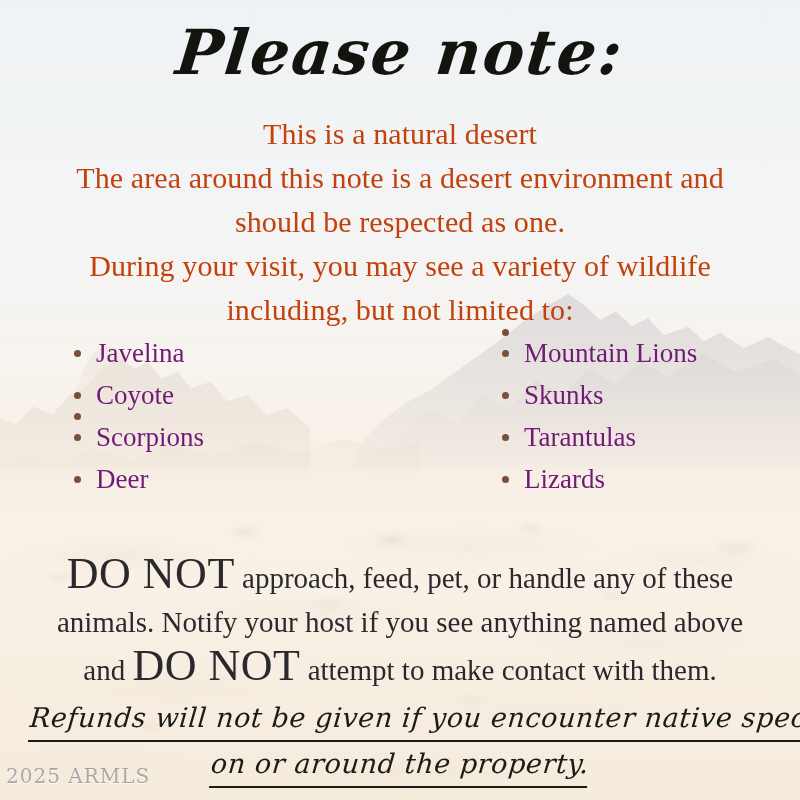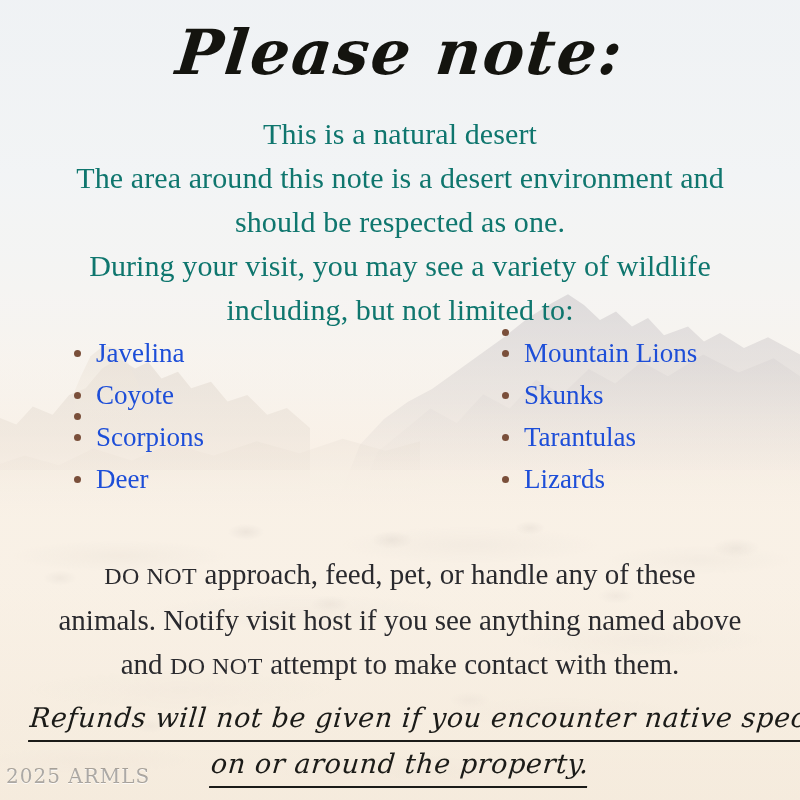--- a/index.html
+++ b/index.html
@@ -185,21 +185,21 @@
     color: #14140f;
     transform: skewX(-6deg);
   }
 
   .intro {
     position: absolute;
     top: 112px;
     left: 34px;
     right: 34px;
     text-align: center;
-    color: #0f766e;
+    color: #c2410c;
     font-family: "Liberation Serif", serif;
     font-size: 30px;
     line-height: 44px;
     letter-spacing: .1px;
   }
   .intro .line { display: block; white-space: nowrap; }
 
   .lists {
     position: absolute;
     top: 332px;
@@ -214,21 +214,21 @@
   .list-col.left  { padding-left: 72px; }
   .list-col.right { padding-left: 500px; margin-left: -400px; }
 
   ul.wildlife {
     margin: 0;
     padding: 0;
     list-style: none;
   }
   ul.wildlife li {
     position: relative;
-    color: #1d4ed8;
+    color: #701a75;
     font-family: "Liberation Serif", serif;
     font-size: 27px;
     line-height: 42px;
     white-space: nowrap;
     padding-left: 24px;
   }
   ul.wildlife li .bullet {
     position: absolute;
     left: 2px;
     top: 50%;
@@ -245,21 +245,21 @@
     left: 30px;
     right: 30px;
     text-align: center;
     color: #2a2a2e;
     font-family: "Liberation Serif", serif;
     font-size: 29px;
     line-height: 44px;
   }
   .warning .line { display: block; white-space: nowrap; }
   .warning .emph {
-    font-size: 24px;
+    font-size: 44px;
     letter-spacing: .5px;
   }
 
   .refund {
     position: absolute;
     top: 696px;
     left: 30px;
     right: 30px;
     text-align: center;
     font-family: "DejaVu Serif", serif;
@@ -334,21 +334,21 @@
           <li><span class="bullet"></span><span>Mountain Lions</span></li>
           <li><span class="bullet"></span><span>Skunks</span></li>
           <li><span class="bullet"></span><span>Tarantulas</span></li>
           <li><span class="bullet"></span><span>Lizards</span></li>
         </ul>
       </div>
     </div>
 
     <div class="warning">
       <span class="line"><span class="emph">DO NOT</span><span> approach, feed, pet, or handle any of these</span></span>
-      <span class="line">animals. Notify visit host if you see anything named above</span>
+      <span class="line">animals. Notify your host if you see anything named above</span>
       <span class="line"><span>and </span><span class="emph">DO NOT</span><span> attempt to make contact with them.</span></span>
     </div>
 
     <div class="refund">
       <span class="row"><span class="line">Refunds will not be given if you encounter native species</span></span>
       <span class="row"><span class="line">on or around the property.</span></span>
     </div>
 
     <div class="watermark">2025 ARMLS</div>
 

